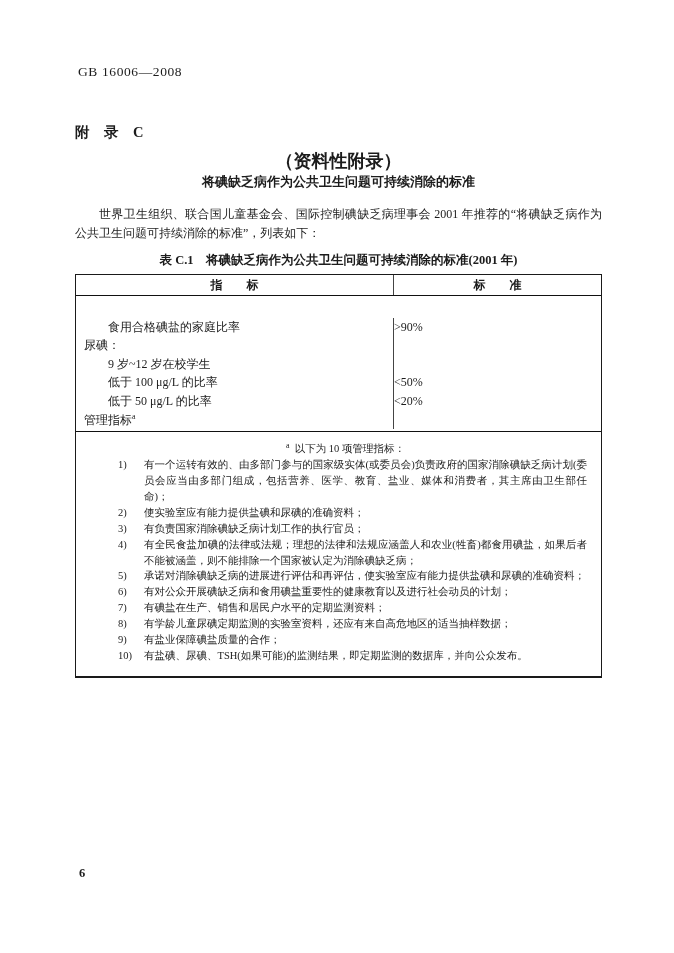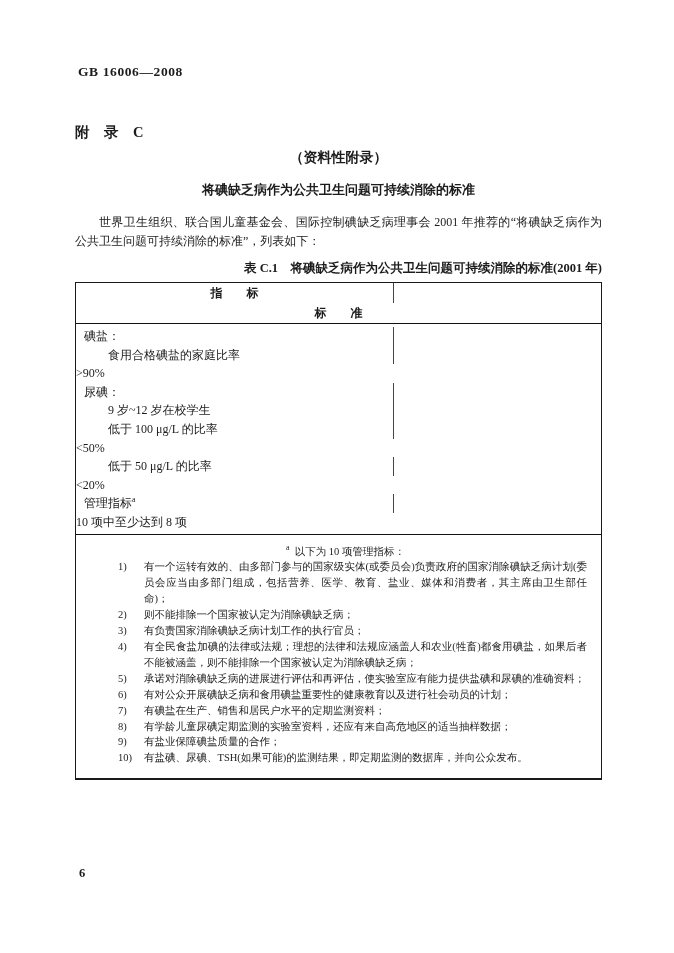--- a/index.html
+++ b/index.html
@@ -6,54 +6,54 @@
   html, body { background: #ffffff; }
   body {
     width: 674px; height: 953px;
     position: relative;
     font-family: "Liberation Serif", serif;
     color: #1c1c1c;
     overflow: hidden;
   }
   .gb-header {
     position: absolute; left: 78px; top: 64px;
-    font-size: 13.5px; font-weight: bold; letter-spacing: 0.6px;
+    font-size: 13.5px; font-weight: normal; letter-spacing: 0.6px;
   }
   .content {
     position: absolute; left: 75px; top: 0;
     width: 527px;
   }
   .app-title {
     margin-top: 123px;
     text-align: left; font-weight: bold; font-size: 14.5px;
   }
   .app-subtitle {
     margin-top: 7px;
-    text-align: center; font-weight: bold; font-size: 14px;
+    text-align: center; font-weight: bold; font-size: 18px;
   }
   .app-heading {
-    margin-top: 14px;
+    margin-top: 0;
     text-align: center; font-weight: bold; font-size: 13px;
   }
   .intro {
     margin-top: 14px;
     font-size: 12px; line-height: 19px;
     text-indent: 2em; text-align: justify;
   }
   .tbl-caption {
     margin-top: 9px;
-    text-align: right; font-weight: bold; font-size: 12.5px;
+    text-align: center; font-weight: bold; font-size: 12.5px;
   }
   .tbl {
     margin-top: 5px;
     border: 1.6px solid #1a1a1a;
     border-bottom-width: 2.4px;
     font-size: 12px;
   }
-  .tr { display: flex; flex-direction: column; }
+  .tr { display: flex; }
   .td-l {
     width: 318px; flex: none;
     border-right: 1.4px solid #444;
   }
   .td-r { flex: 1; text-align: left; }
   .tr.head { border-bottom: 1.5px solid #111; }
   .tr.head .td-l, .tr.head .td-r {
     font-weight: bold; text-align: center;
     height: 20px; line-height: 20px;
   }
@@ -92,21 +92,20 @@
   <div class="tbl-caption">表 C.1　将碘缺乏病作为公共卫生问题可持续消除的标准(2001 年)</div>
 
   <div class="tbl">
     <div class="tr head">
       <div class="td-l">指　　标</div>
       <div class="td-r">标　　准</div>
     </div>
 
     <div class="tbody">
       <div class="tr">
-        <div class="td-l group">碘盐：</div>
         <div class="td-r"></div>
       </div>
       <div class="tr">
         <div class="td-l indent">食用合格碘盐的家庭比率</div>
         <div class="td-r">&gt;90%</div>
       </div>
       <div class="tr">
         <div class="td-l group">尿碘：</div>
         <div class="td-r"></div>
       </div>
@@ -117,33 +116,32 @@
       <div class="tr">
         <div class="td-l indent">低于 100 μg/L 的比率</div>
         <div class="td-r">&lt;50%</div>
       </div>
       <div class="tr">
         <div class="td-l indent">低于 50 μg/L 的比率</div>
         <div class="td-r">&lt;20%</div>
       </div>
       <div class="tr">
         <div class="td-l group"><span>管理指标</span><sup class="sup">a</sup></div>
-        <div class="td-r">10 项中至少达到 8 项</div>
       </div>
     </div>
 
     <div class="fn">
       <div class="fn-head"><sup class="sup">a</sup><span>以下为 10 项管理指标：</span></div>
       <div class="fn-item">
         <span class="fn-num">1)</span>
         <span class="fn-text">有一个运转有效的、由多部门参与的国家级实体(或委员会)负责政府的国家消除碘缺乏病计划(委员会应当由多部门组成，包括营养、医学、教育、盐业、媒体和消费者，其主席由卫生部任命)；</span>
       </div>
       <div class="fn-item">
         <span class="fn-num">2)</span>
-        <span class="fn-text">则不能排除一个国家被认定为消除碘缺乏病；</span>
+        <span class="fn-text">使实验室应有能力提供盐碘和尿碘的准确资料；</span>
       </div>
       <div class="fn-item">
         <span class="fn-num">3)</span>
         <span class="fn-text">有负责国家消除碘缺乏病计划工作的执行官员；</span>
       </div>
       <div class="fn-item">
         <span class="fn-num">4)</span>
         <span class="fn-text">有全民食盐加碘的法律或法规；理想的法律和法规应涵盖人和农业(牲畜)都食用碘盐，如果后者不能被涵盖，则不能排除一个国家被认定为消除碘缺乏病；</span>
       </div>
       <div class="fn-item">

